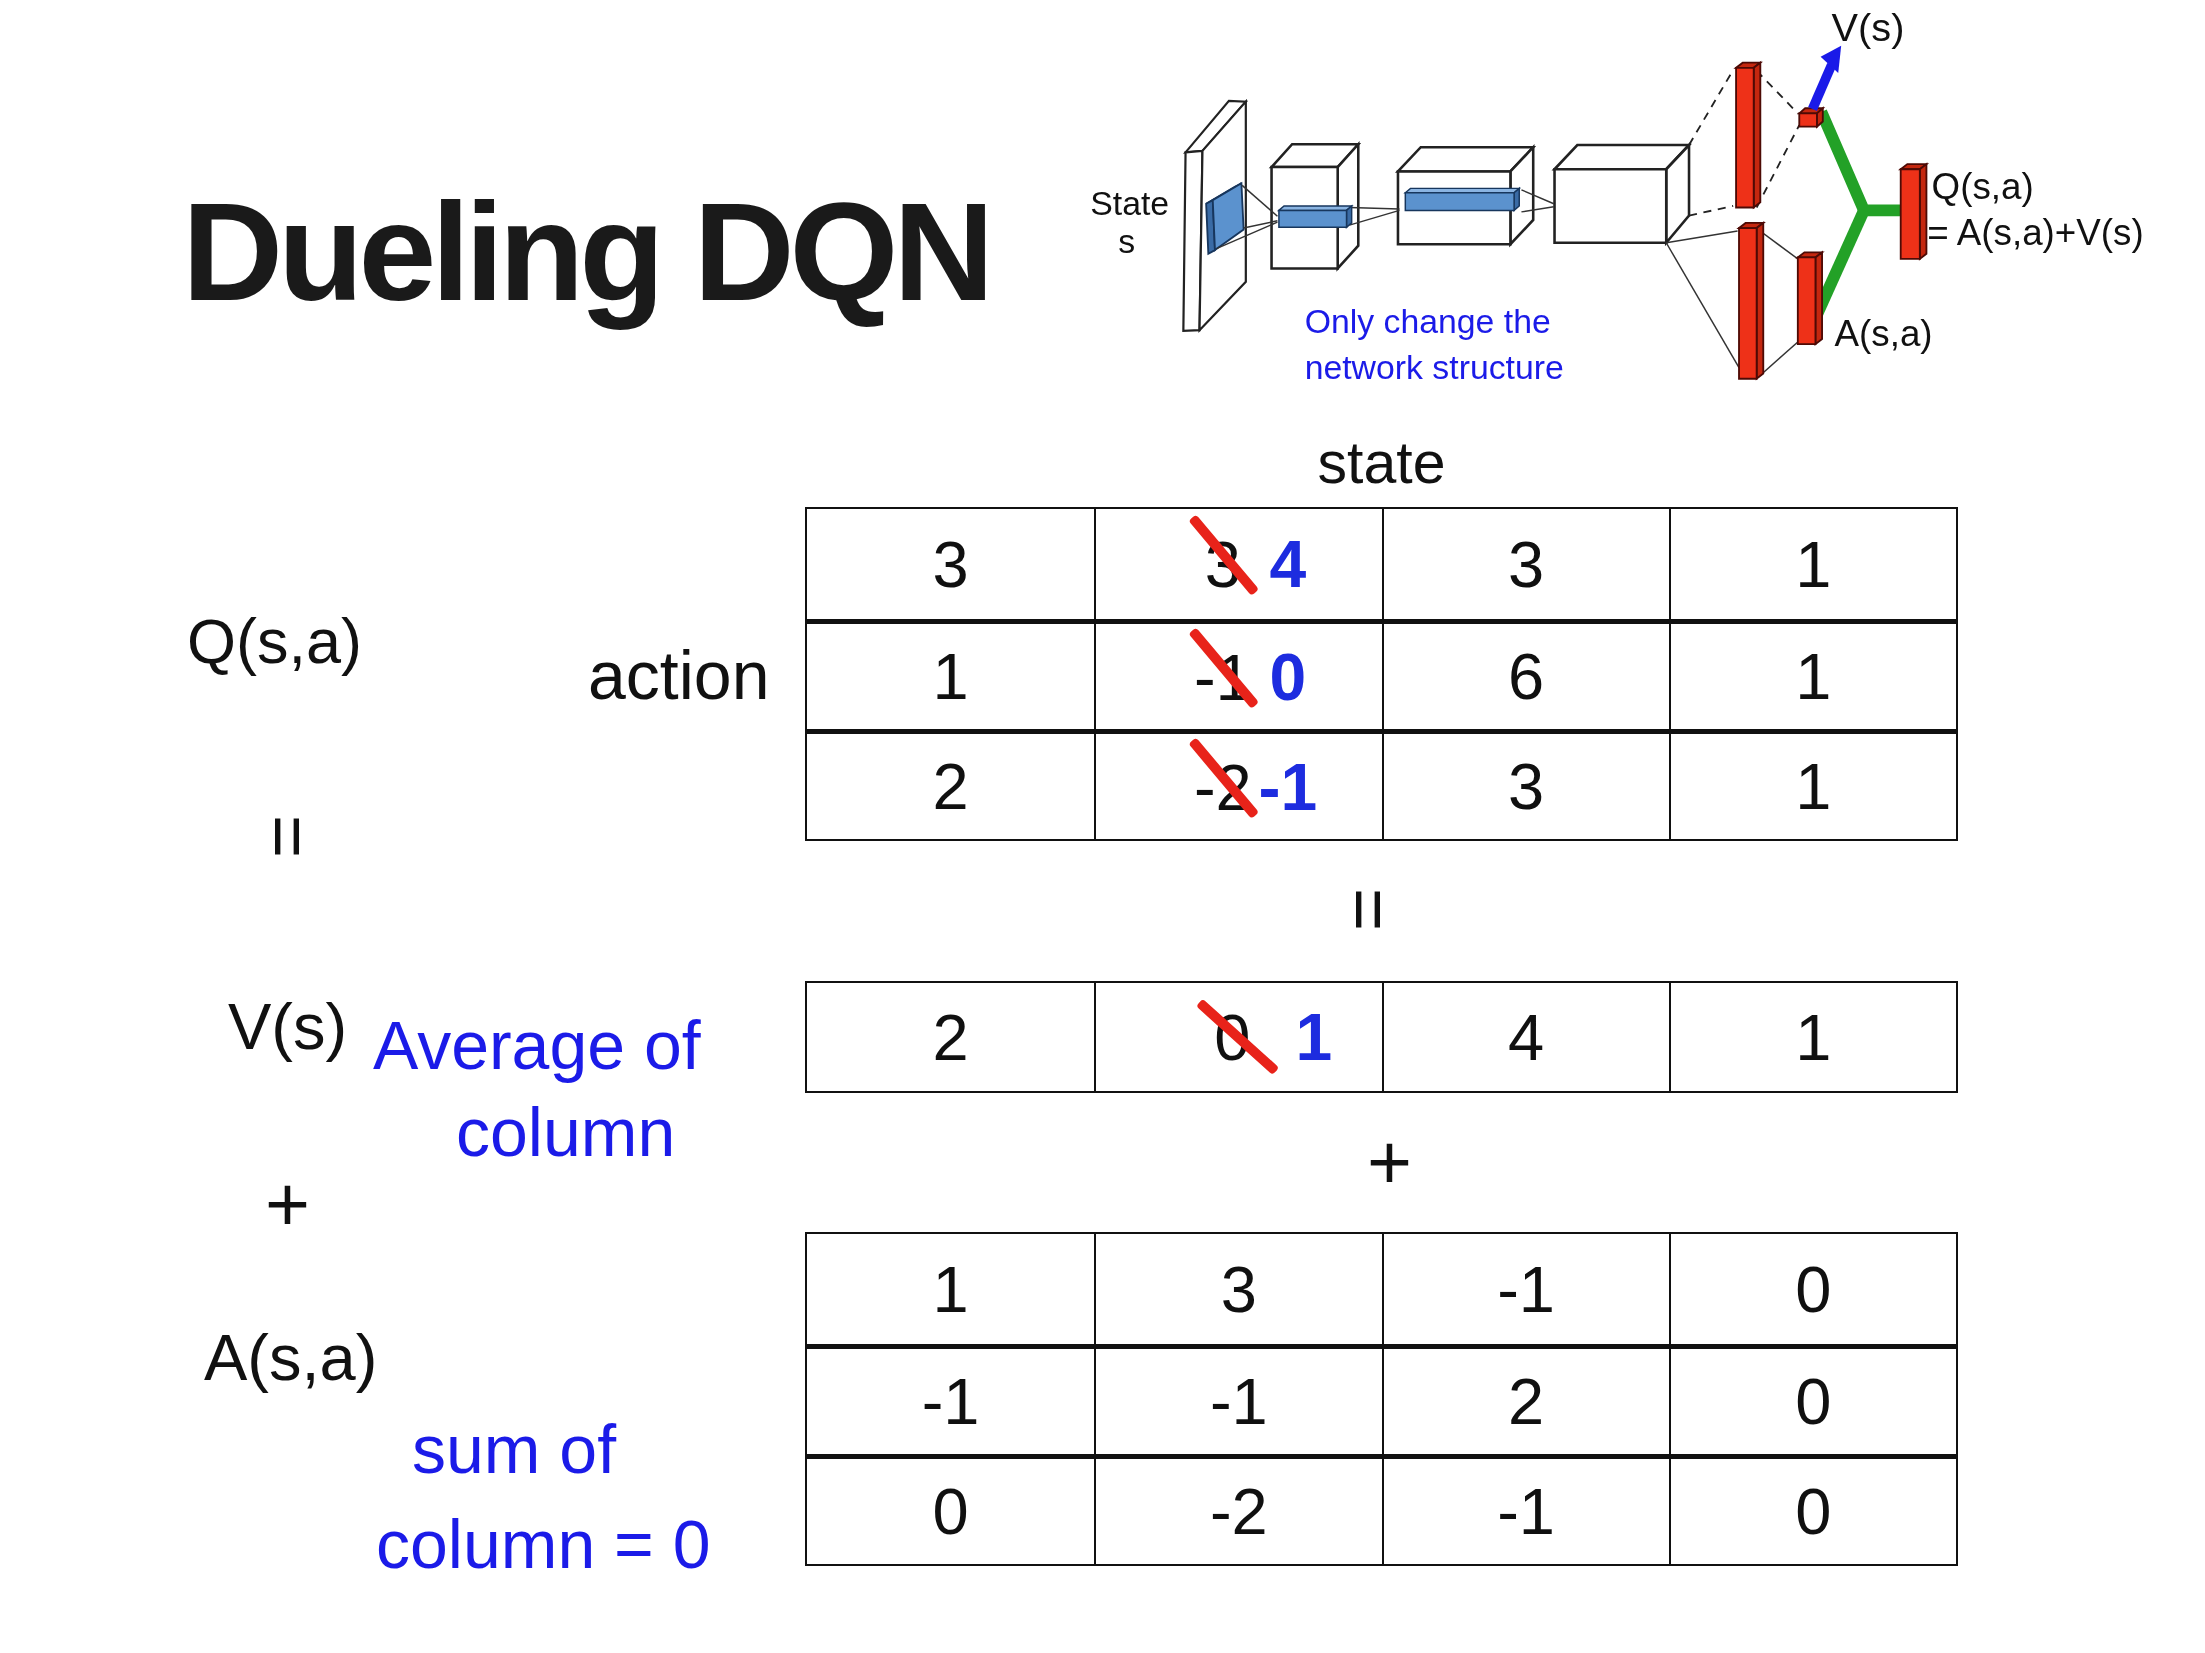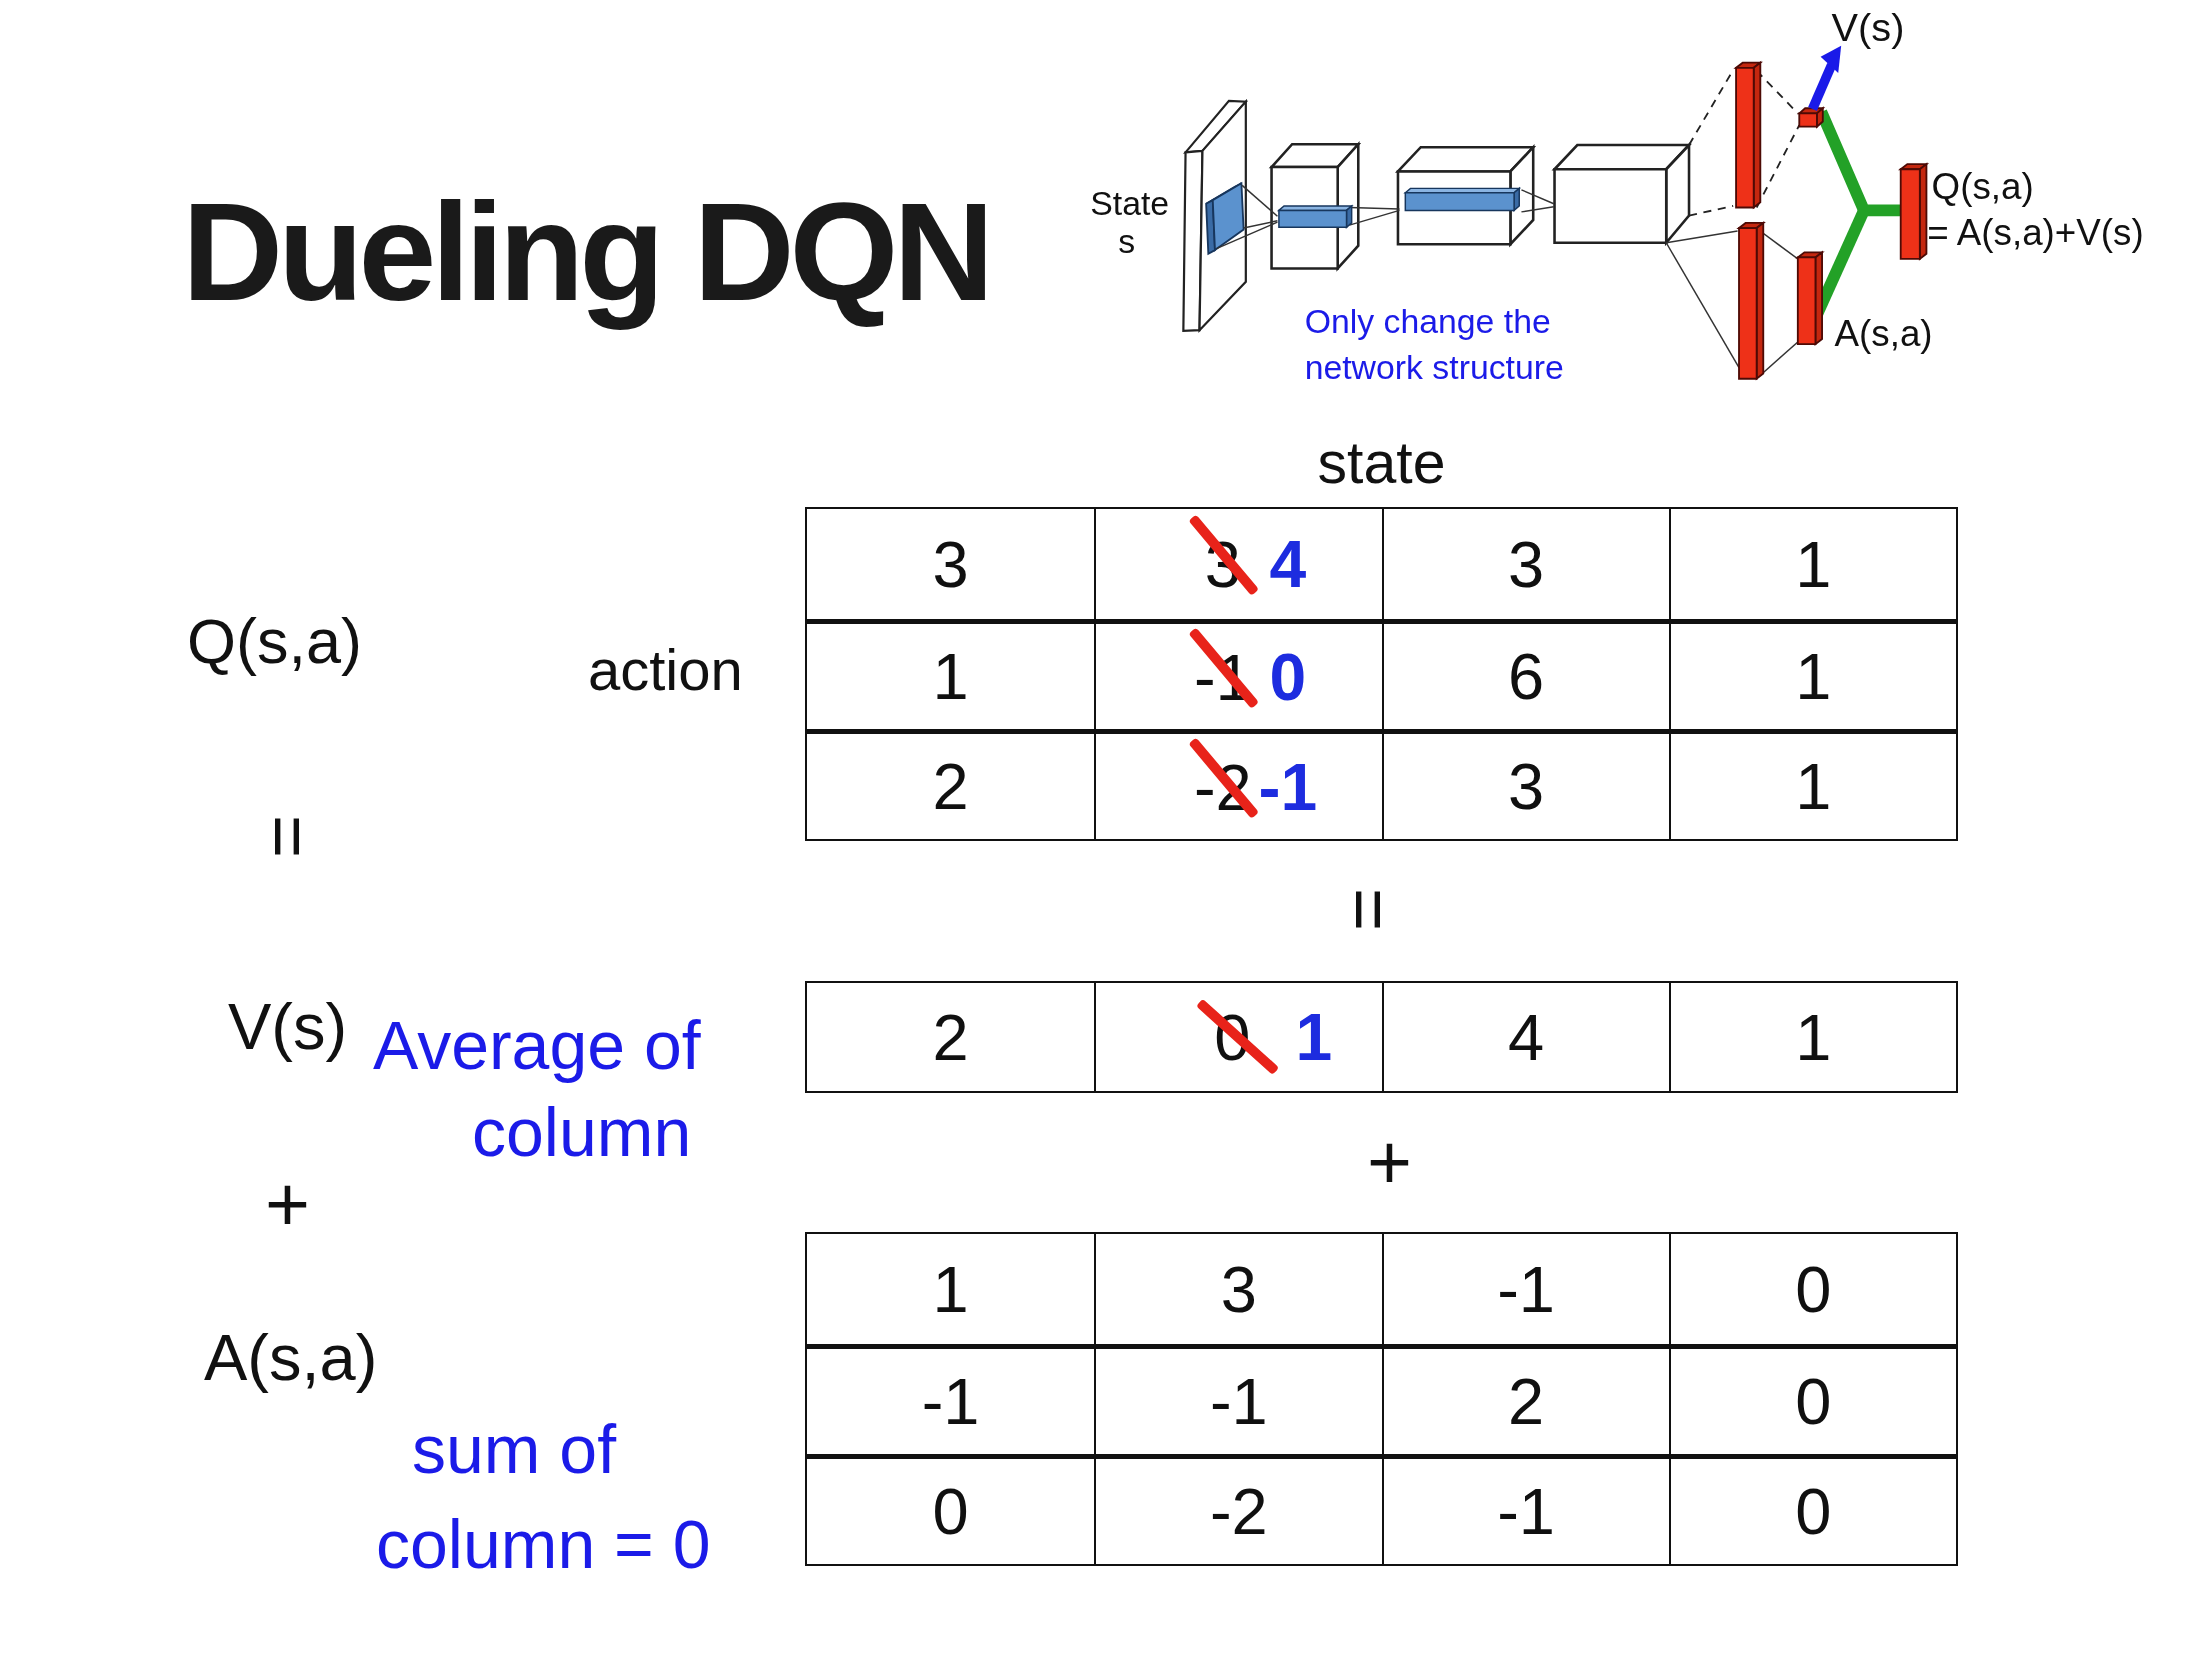--- a/index.html
+++ b/index.html
@@ -219,26 +219,26 @@
     <text x="1775" y="516" font-size="46" fill="#1b1be8">network structure</text>
   </svg>
 
   <div class="lbl" style="left:187px;top:610px;font-size:63px;">Q(s,a)</div>
   <div class="sym rot90" style="left:248px;top:796px;width:81px;height:81px;font-size:74px;">=</div>
   <div class="lbl" style="left:228px;top:994px;font-size:65px;">V(s)</div>
   <div class="sym" style="left:247px;top:1164px;width:81px;height:81px;font-size:77px;">+</div>
   <div class="lbl" style="left:204px;top:1325px;font-size:65px;">A(s,a)</div>
 
   <div class="blue-note" style="left:373px;top:1011px;font-size:68px;text-align:right;">Average of</div>
-  <div class="blue-note" style="left:472px;top:1098px;font-size:68px;">column</div>
+  <div class="blue-note" style="left:456px;top:1098px;font-size:68px;">column</div>
   <div class="blue-note" style="left:376px;top:1415px;font-size:68px;margin-left:36px;">sum of</div>
   <div class="blue-note" style="left:376px;top:1510px;font-size:68px;text-align:right;">column = 0</div>
 
   <div class="lbl" style="left:1308px;top:434px;width:147px;text-align:center;font-size:59px;">state</div>
-  <div class="lbl" style="left:588px;top:641px;font-size:58px;">action</div>
+  <div class="lbl" style="left:588px;top:641px;font-size:68px;">action</div>
 
   <div class="sym rot90" style="left:1329px;top:869px;width:81px;height:81px;font-size:74px;">=</div>
   <div class="sym" style="left:1349px;top:1122px;width:81px;height:81px;font-size:77px;">+</div>
 
   <div class="grid q-grid">
     <div class="cell">
         <span>3</span>
       </div>
     <div class="cell">
       <span class="old">3</span>

